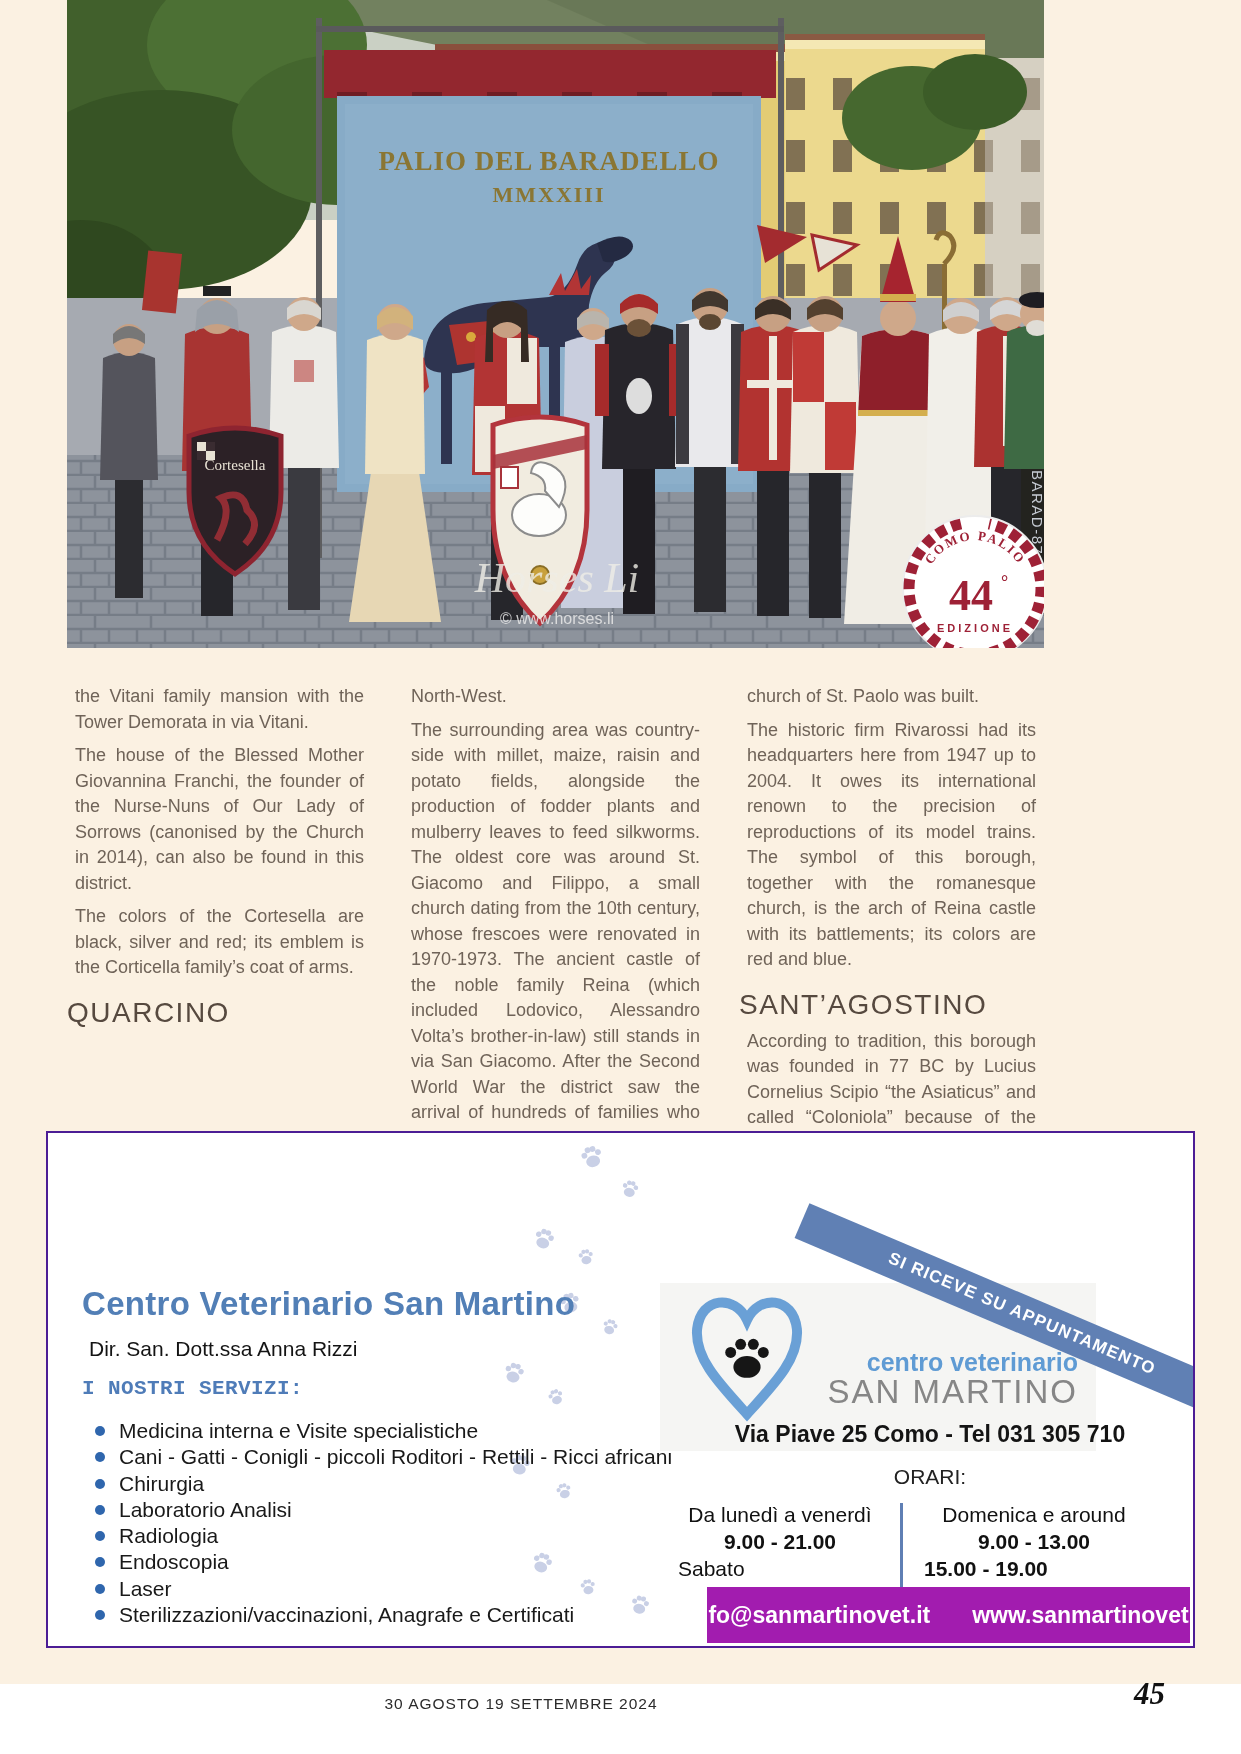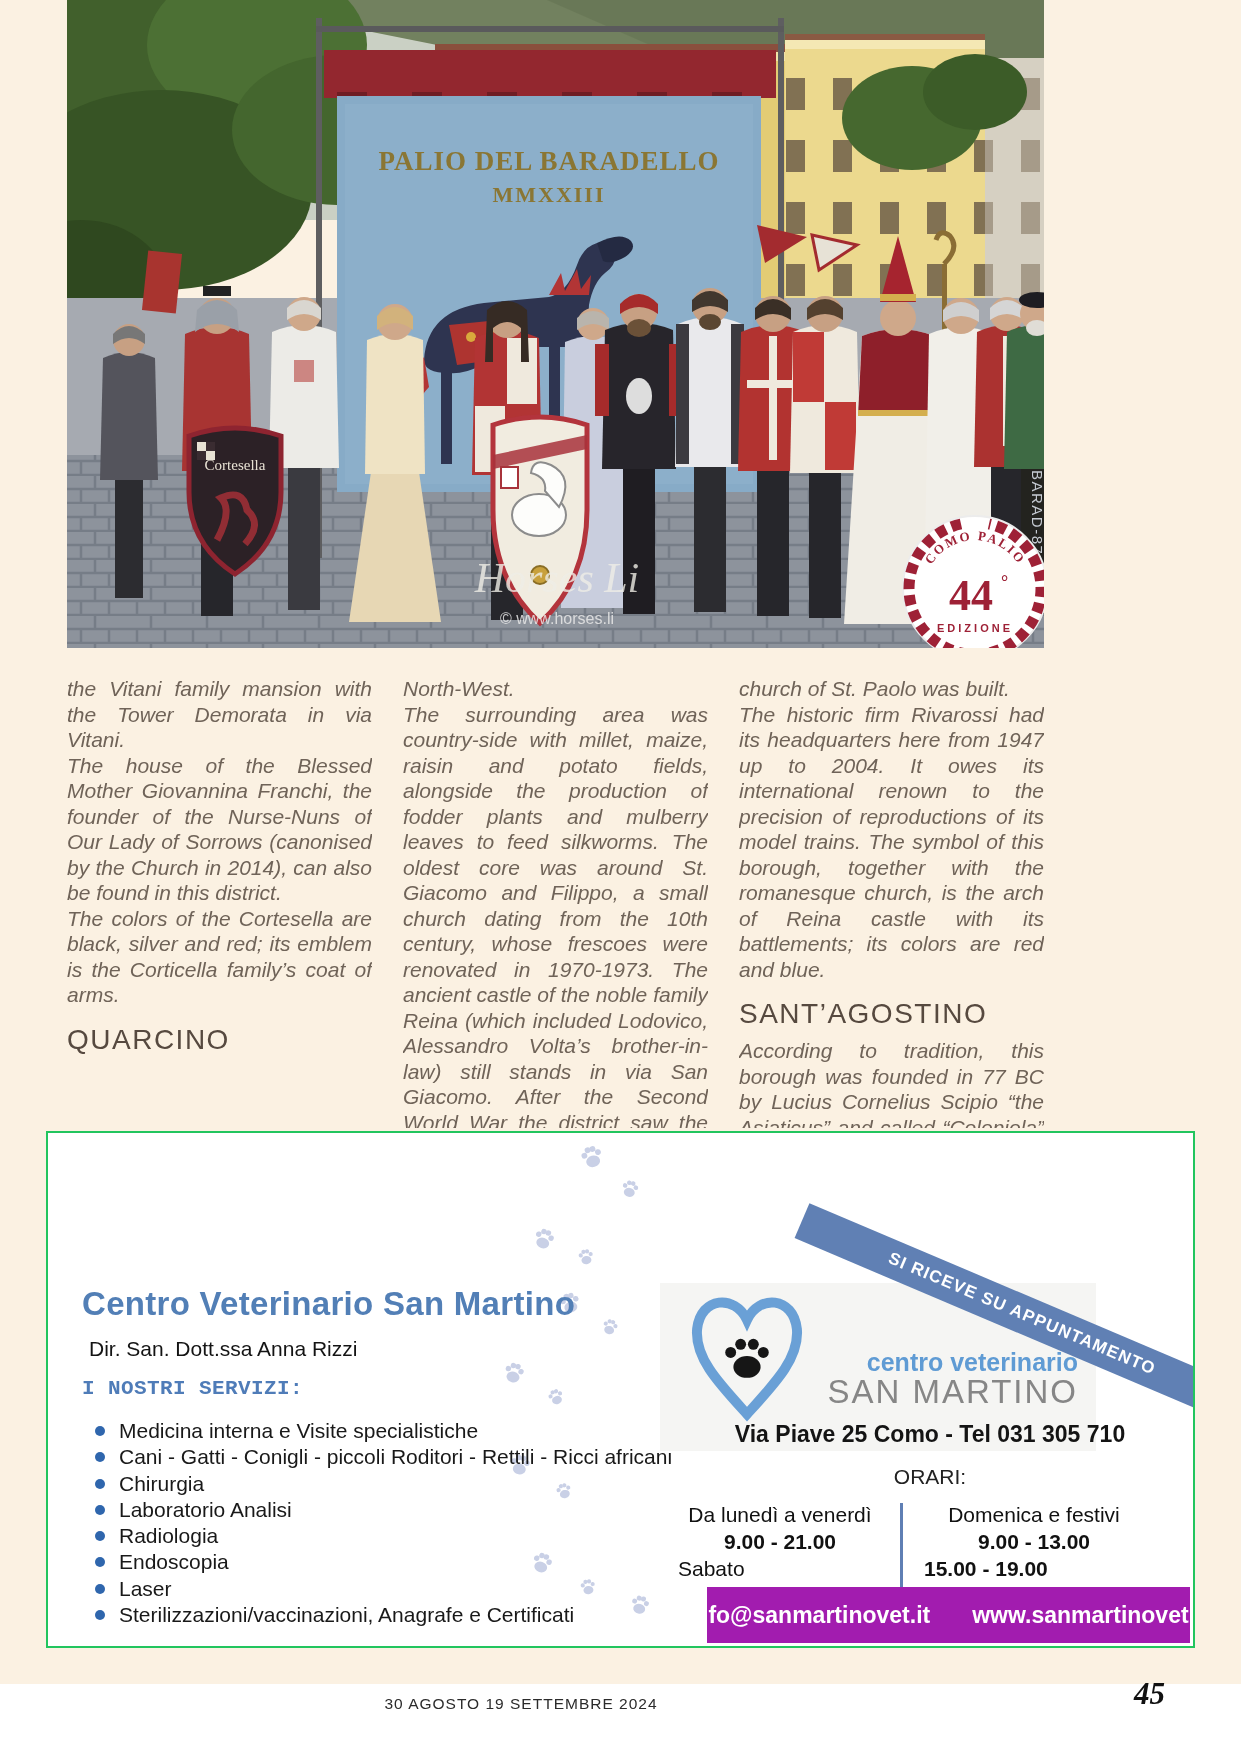--- a/index.html
+++ b/index.html
@@ -12,32 +12,32 @@
   
   .photo-wrap{position:absolute;left:67px;top:0;width:977px;height:648px;overflow:hidden;}
 
   
   .article{
     position:absolute;left:67px;top:676px;width:977px;height:452px;
     display:flex;gap:31px;color:#6f6358;
   }
   .article .col{width:305px;height:452px;overflow:hidden;}
   .article p{
-    margin:0;font-style:italic;font-size:21px;line-height:25.5px;
+    margin:8px;font-size:18px;line-height:25.5px;
     text-align:justify;
   }
   .article h2{
     margin:16px 0 8px 0;font-style:normal;font-weight:400;
     font-size:28px;letter-spacing:1.5px;color:#56493f;
   }
 
   
   .ad{
     position:absolute;left:46px;top:1131px;width:1149px;height:517px;
-    background:#ffffff;border:2px solid #22c55e;box-sizing:border-box;overflow:hidden;
+    background:#ffffff;border:2px solid #4c1d95;box-sizing:border-box;overflow:hidden;
   }
   .ad-decor{position:absolute;left:0;top:0;width:1145px;height:513px;pointer-events:none;}
   .ad-title{
     position:absolute;left:34px;top:152px;font-size:33px;font-weight:bold;
     color:#527fb6;letter-spacing:.3px;
   }
   .ad-director{position:absolute;left:34px;top:204px;font-size:21px;color:#141414;margin-left:7px;}
   .ad-services-heading{
     position:absolute;left:34px;top:244px;font-size:21px;font-weight:bold;
     color:#4f7cb8;letter-spacing:.4px;font-family:Liberation Mono, monospace;
@@ -445,21 +445,21 @@
   <div class="ad-orari">ORARI:</div>
 
   <div class="hours-left">
     <div>Da lunedì a venerdì</div>
     <div class="bold">9.00 - 21.00</div>
     <div class="hl-left">Sabato</div>
     <div class="bold">9.00 - 19.00</div>
   </div>
   <div class="hours-divider"></div>
   <div class="hours-right">
-    <div>Domenica e festivi</div>
+    <div>Domenica e around</div>
     <div class="bold">9.00 - 13.00</div>
     <div class="bold hl-left">15.00 - 19.00</div>
   </div>
 
   <div class="contact-bar">
     <span>info@sanmartinovet.it</span>
     <span>www.sanmartinovet.it</span>
   </div>
 </div>
 

